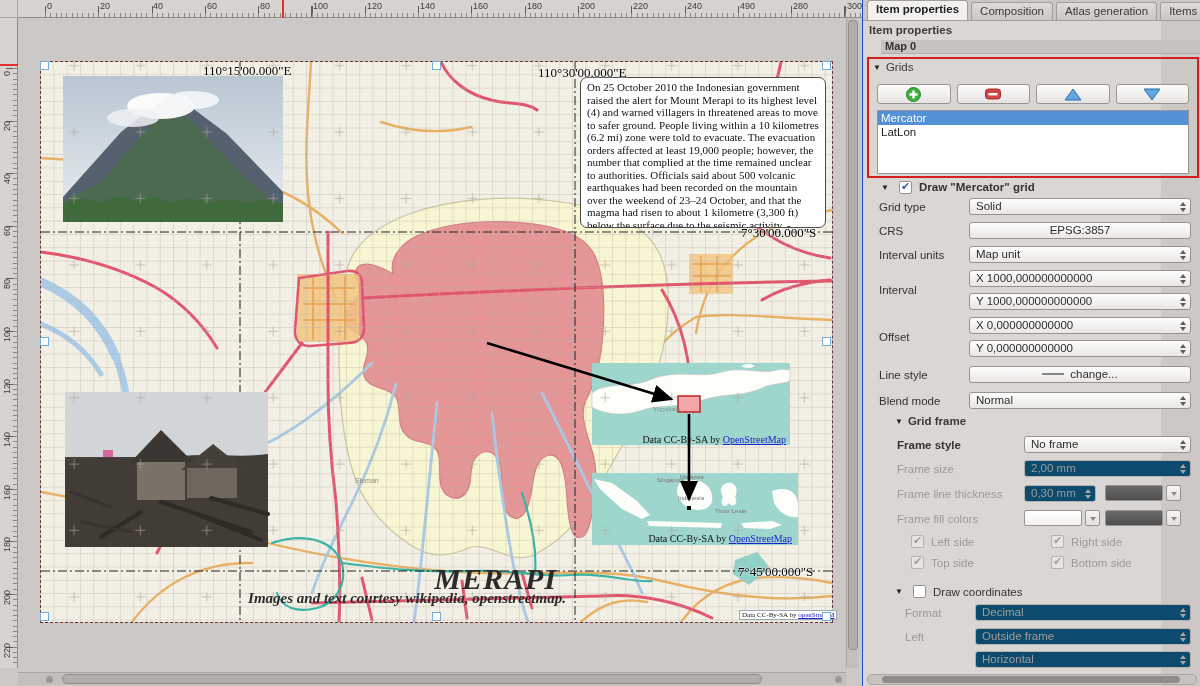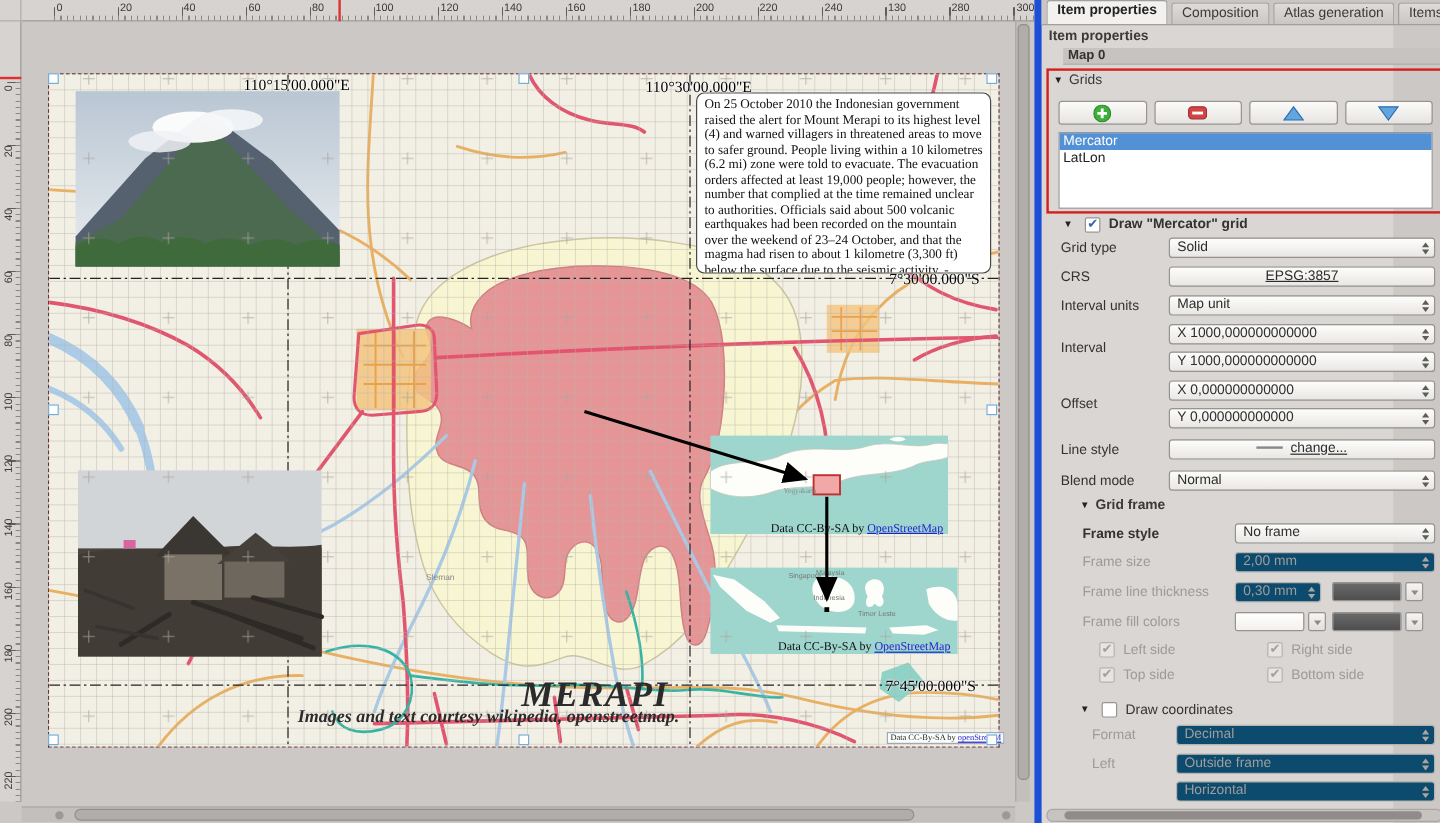--- a/index.html
+++ b/index.html
@@ -41,41 +41,41 @@
     font-style:italic; font-weight:bold; font-size:30px; color:#2b2b2b; z-index:31; letter-spacing:1px; }
   .map-subtitle { position:absolute; left:116px; top:528px; width:500px; text-align:center; font-family:"Liberation Serif", serif;
     font-style:italic; font-weight:bold; font-size:15px; color:#2b2b2b; z-index:31; }
   .grid-label { position:absolute; font-family:"Liberation Serif", serif; font-size:13px; color:#000; z-index:32;
     text-shadow:0 0 2px #fff,0 0 2px #fff; white-space:nowrap; }
   .corner-attr { position:absolute; left:698px; top:548px; font-family:"Liberation Serif", serif; font-size:7px; color:#222;
     background:rgba(255,255,255,.85); border:1px solid #9ab; padding:0 2px; z-index:33; white-space:nowrap; }
   .corner-attr a { color:#2222cc; text-decoration:underline; }
 
   
-  .panel { position:absolute; left:862px; top:0; width:299px; height:686px; background:#d9d6d3; border-left:6px solid #1d4ed8; }
+  .panel { position:absolute; left:862px; top:0; width:299px; height:686px; background:#d9d6d3; border-left:1px solid #1d4ed8; }
   .tabbar { position:absolute; left:0; top:0; width:338px; height:21px; background:#c9c6c3; border-bottom:1px solid #a19e9b; display:flex; align-items:flex-end; padding-left:4px; gap:3px; }
   .tab { height:18px; padding:2px 8px 0; font-size:11.5px; color:#3a3a3a; background:linear-gradient(#dedbd8,#c9c6c3); border:1px solid #a19e9b; border-bottom:none; border-radius:3px 3px 0 0; white-space:nowrap; }
   .tab.active { background:#f2f1ef; height:20px; font-weight:bold; color:#222; }
   .panel-sub { position:absolute; left:6px; top:24px; font-size:11.5px; font-weight:bold; color:#3a3a3a; }
   .maplabel { position:absolute; left:2px; top:40px; width:334px; height:14px; background:#c7c3c0; border-bottom:1px solid #b0adaa; font-size:11px; font-weight:bold; color:#333; padding-left:4px;margin-left:16px; }
   .redbox { position:absolute; left:4px; top:57px; width:332px; height:121px; border:2px solid #d51f1f; z-index:5; }
   .sect { position:absolute; font-size:11.5px; color:#3a3a3a; }
   .sect .tri { font-size:8px; color:#222; margin-right:5px; vertical-align:1px; }
   .sect.bold { font-weight:bold; }
   .gridbtns { position:absolute; left:14px; top:84px; width:312px; display:flex; gap:6px; }
   .gbtn { flex:1; height:20px; background:linear-gradient(#fbfbfa,#e6e4e1); border:1px solid #989593; border-radius:3px; display:flex; align-items:center; justify-content:center; }
   .gridlist { position:absolute; left:14px; top:110px; width:312px; height:64px; background:#fff; border:1px solid #989593; font-size:11.5px; }
   .gridlist .row { height:14px; line-height:14px; padding-left:3px; color:#222; }
   .gridlist .row.sel { background:#5291d6; color:#fff; }
 
   .flabel { position:absolute; font-size:11.5px; color:#333; white-space:nowrap; }
   .flabel.dis { color:#9d9a97; }
   .widget { position:absolute; height:17px; background:linear-gradient(#fdfdfc,#e9e7e4); border:1px solid #969391; border-radius:3px;
     font-size:11.5px; color:#2d2d2d; line-height:15px; padding:0 16px 0 6px; white-space:nowrap; overflow:hidden; }
-  .widget.center { text-align:center; padding-right:6px;text-decoration:underline; }
+  .widget.center { text-align:center; padding-right:6px; }
   .widget.dis { background:#0c4a6e; color:#a09d9a; border-color:#b5b2af; }
   .spin { position:absolute; right:3px; top:0; height:15px; width:9px; display:flex; flex-direction:column; justify-content:center; gap:2px; align-items:center; }
   .spin i.up { width:0; height:0; border-left:3.5px solid transparent; border-right:3.5px solid transparent; border-bottom:4px solid #5c5c5c; }
   .spin i.dn { width:0; height:0; border-left:3.5px solid transparent; border-right:3.5px solid transparent; border-top:4px solid #5c5c5c; }
   .widget.dis .spin i.up { border-bottom-color:#a8a5a2; }
   .widget.dis .spin i.dn { border-top-color:#a8a5a2; }
   .swatch { position:absolute; height:16px; border:1px solid #969391; border-radius:2px; }
   .swatch.dark { background:linear-gradient(#6a6a6a,#4e4e4e); }
   .swatch.white { background:linear-gradient(#ffffff,#f2f1ef); }
   .dropbtn { position:absolute; height:16px; width:15px; background:linear-gradient(#f6f5f4,#e2e0dd); border:1px solid #969391; border-radius:2px; }
@@ -103,21 +103,21 @@
     <b style="left:189px">60</b>
     <b style="left:242px">80</b>
     <b style="left:295px">100</b>
     <b style="left:349px">120</b>
     <b style="left:402px">140</b>
     <b style="left:455px">160</b>
     <b style="left:509px">180</b>
     <b style="left:562px">200</b>
     <b style="left:615px">220</b>
     <b style="left:669px">240</b>
-    <b style="left:722px">130</b>
+    <b style="left:722px">490</b>
     <b style="left:775px">280</b>
     <b style="left:829px">300</b>
     <div class="rmark-top" style="left:264px"></div>
   </div>
   <div class="ruler-left">
     <b style="top:58px">0</b>
     <b style="top:113px">20</b>
     <b style="top:166px">40</b>
     <b style="top:218px">60</b>
     <b style="top:271px">80</b>

